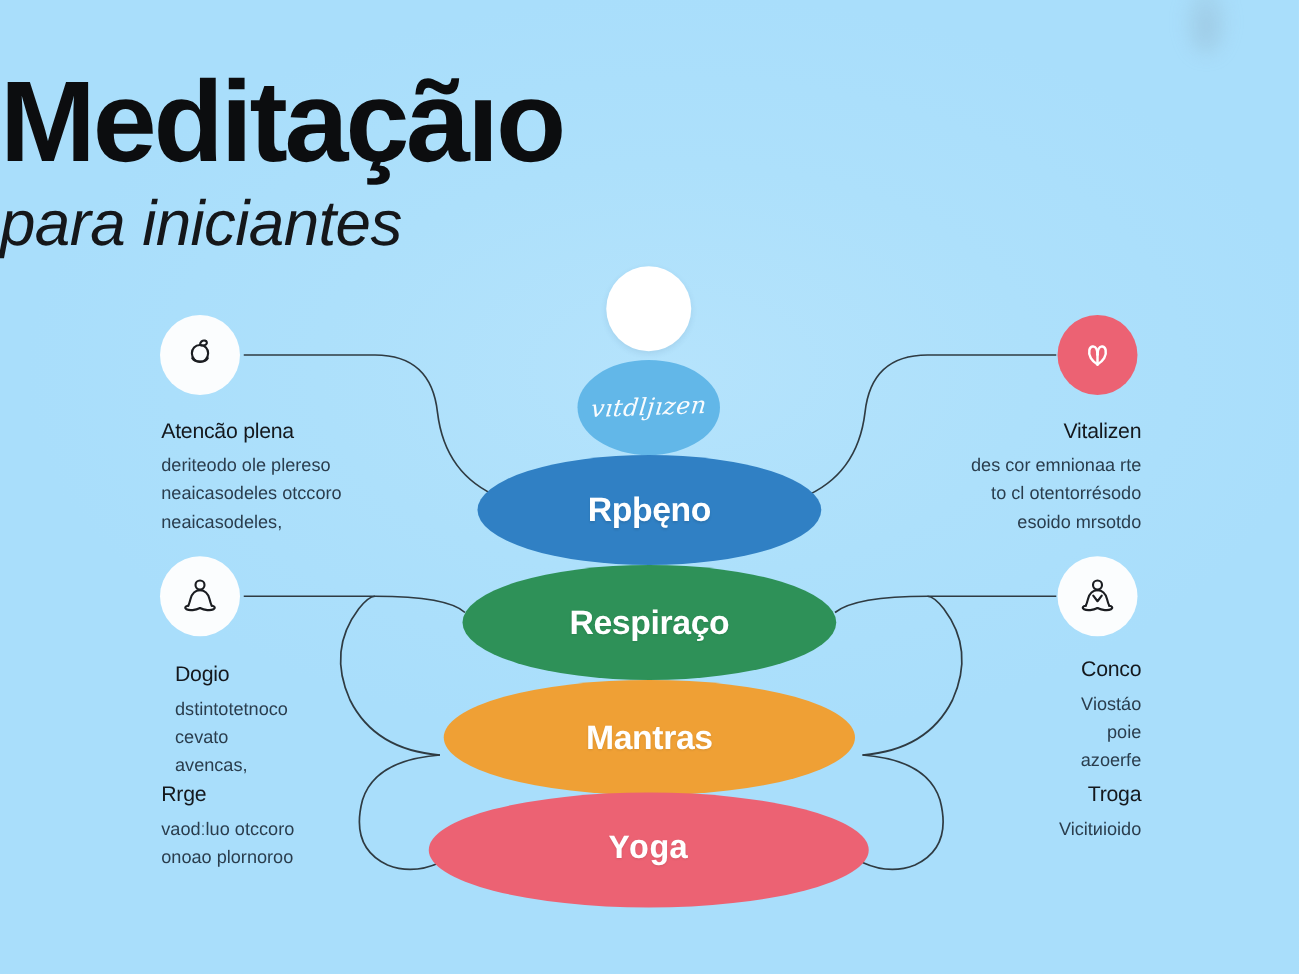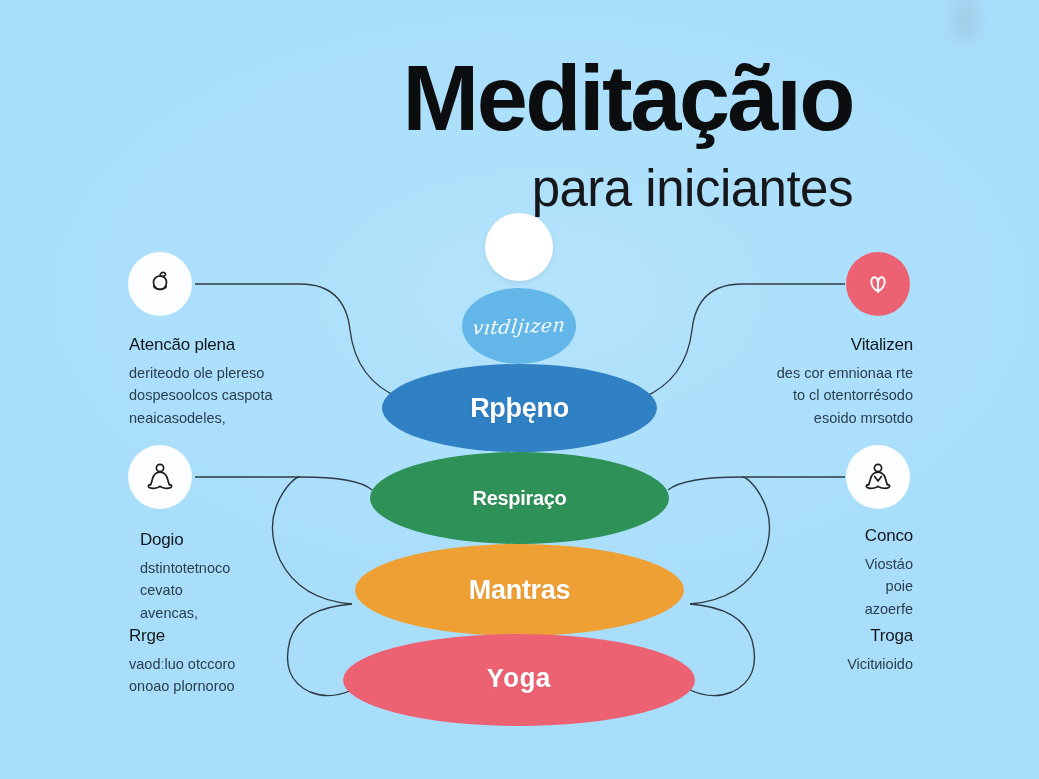--- a/index.html
+++ b/index.html
@@ -34,37 +34,38 @@
     border-radius: 50%;
     background: radial-gradient(ellipse at 50% 60%, rgba(140,170,190,0.40) 0%, rgba(150,180,200,0.18) 55%, rgba(160,190,210,0) 78%);
     filter: blur(7px);
   }
 
   
   .title-block {
     position: absolute;
     left: 0; top: 52px;
     width: 853px;
-    text-align: right;
+    text-align: left;
   }
   .title {
     font-size: 92px;
     font-weight: 800;
     letter-spacing: -2.5px;
     color: #0c0d0f;
     line-height: 1.0;
     white-space: nowrap;
   }
   .subtitle {
-    margin-top: 18px;
+    margin-top: 8px;
     font-size: 51px;
     font-weight: 400;
     letter-spacing: -0.5px;
     color: #15171a;
     line-height: 1.05;
+    font-style: italic;
   }
 
   
   #connectors {
     position: absolute;
     left: 0; top: 0;
     width: 1039px; height: 779px;
     pointer-events: none;
   }
 
@@ -108,21 +109,21 @@
   .ell-repouso {
     left: 382px; top: 364px;
     width: 275px; height: 88px;
     background: #3080c4;
     font-size: 27px;
   }
   .ell-resp {
     left: 370px; top: 452px;
     width: 299px; height: 92px;
     background: #2e9158;
-    font-size: 20px;
+    font-size: 27px;
   }
   .ell-mantras {
     left: 355px; top: 544px;
     width: 329px; height: 92px;
     background: #efa035;
     font-size: 27px;
   }
   .ell-yoga {
     left: 343px; top: 634px;
     width: 352px; height: 92px;
@@ -272,21 +273,21 @@
         <path d="M27.4,25.6 C29.6,25.6 30.6,27.4 28.8,28.4 C26.4,29.7 21.6,29.2 18,27.4"></path>
         <path d="M14.6,17.5 L18,22 L21.4,17.5"></path>
       </g>
     </svg>
   </div>
 
   <div class="tblock left" id="block-mindfulness">
     <h3>Atencão plena</h3>
     <p>
       <span class="ln">deriteodo ole plereso</span>
-      <span class="ln">dospesoolcos caspota</span>
+      <span class="ln">neaicasodeles otccoro</span>
       <span class="ln">neaicasodeles,</span>
     </p>
   </div>
 
   <div class="tblock left" id="block-diario">
     <h3>Dogio</h3>
     <p>
       <span class="ln">dstintotetnoco</span>
       <span class="ln">cevato</span>
       <span class="ln">avencas,</span>

